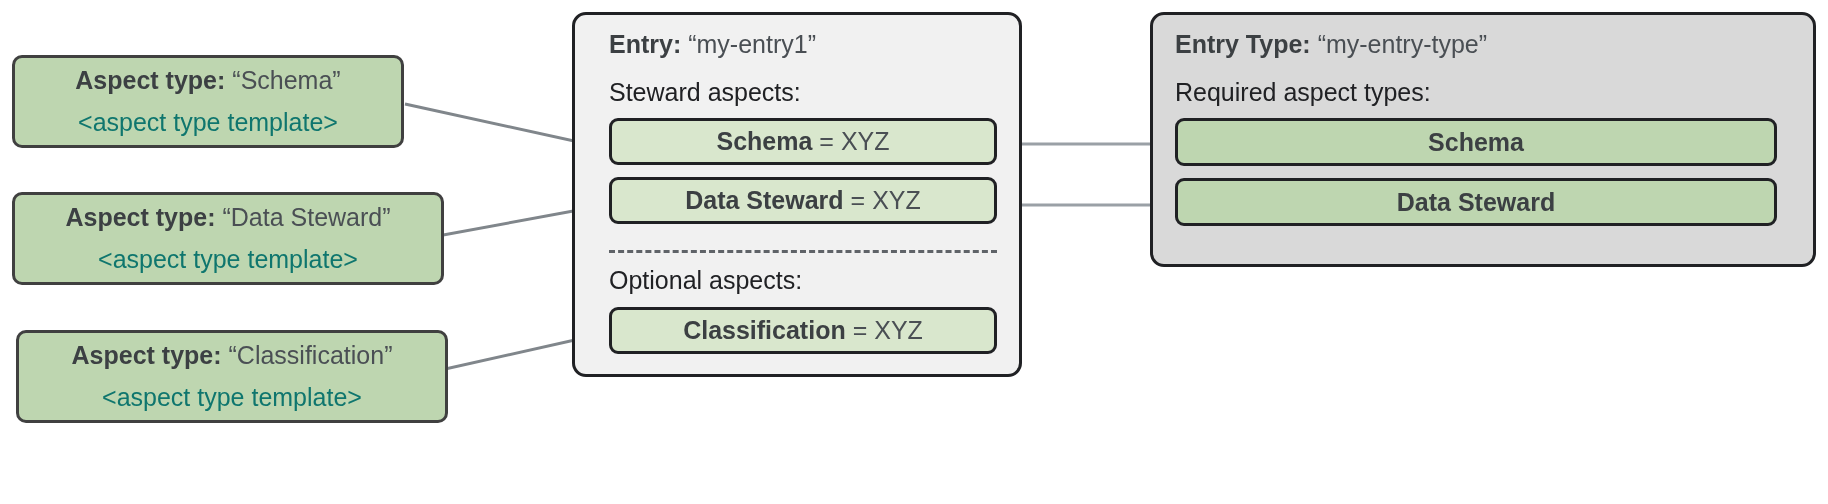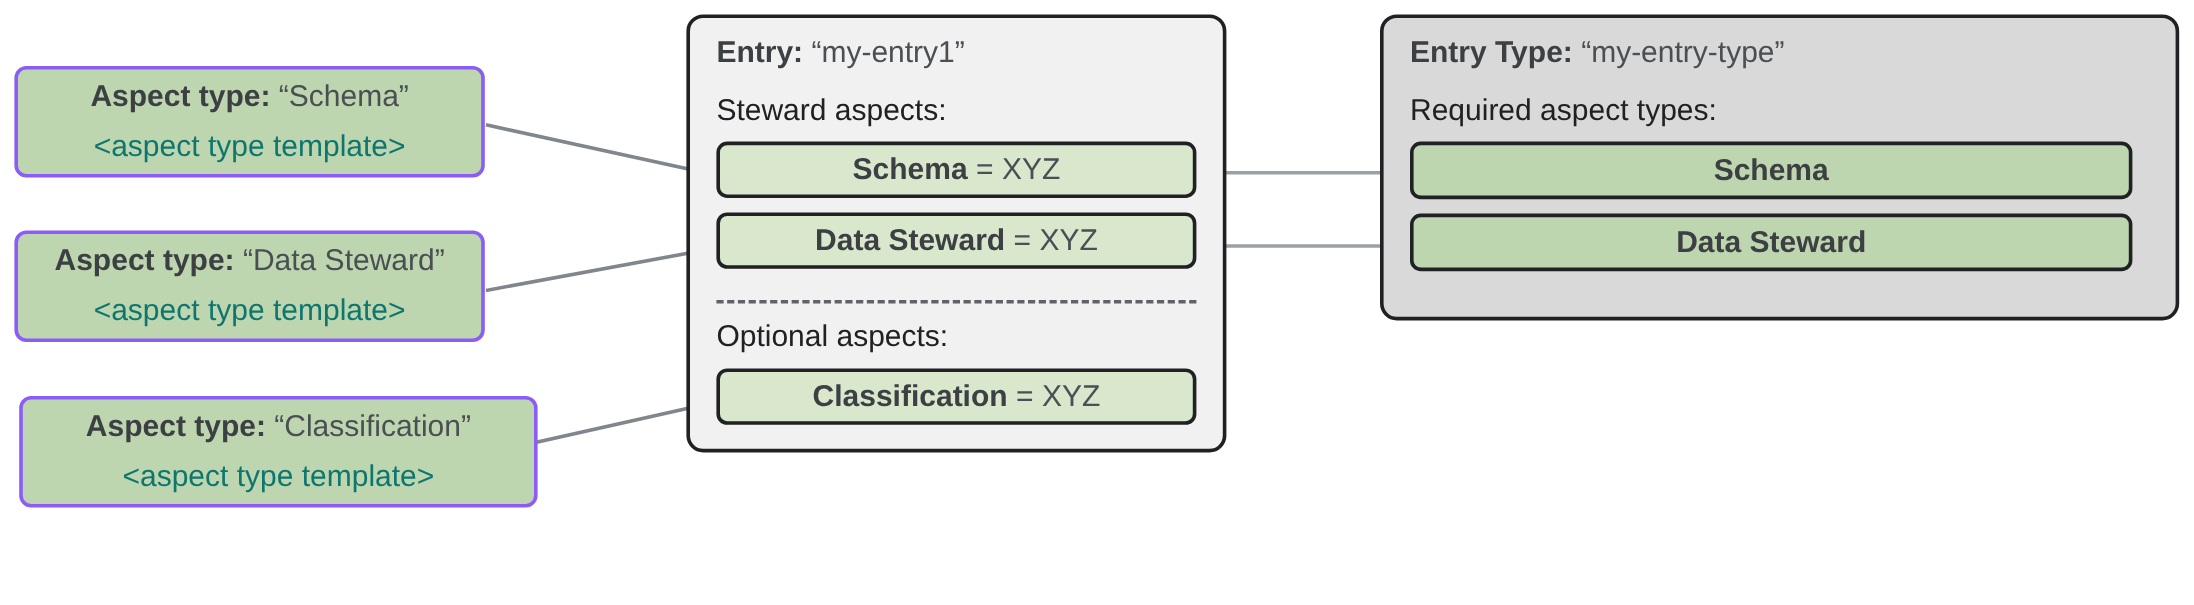--- a/index.html
+++ b/index.html
@@ -36,21 +36,21 @@
   
   .node {
     position: absolute;
     box-sizing: border-box;
     z-index: 2;
   }
 
   
   .aspect-type-card {
     background: #bed6b0;
-    border: 3px solid #8b5cf6;
+    border: 3px solid #404040;
     border-radius: 10px;
     display: flex;
     flex-direction: column;
     align-items: center;
     justify-content: center;
     gap: 14px;
     padding: 8px 10px;
   }
   .aspect-type-title {
     font-size: 25px;
@@ -72,21 +72,21 @@
     color: #0f766e;
     font-weight: 400;
     white-space: nowrap;
   }
 
   
   .entry-panel {
     background: #f1f1f1;
     border: 3px solid #202124;
     border-radius: 14px;
-    padding: 16px 22px 20px 22px;
+    padding: 16px 22px 20px 34px;
     display: flex;
     flex-direction: column;
   }
   .panel-heading {
     font-size: 25px;
     color: #3c4043;
     line-height: 1.1;
     margin-bottom: 20px;
     white-space: nowrap;
   }
@@ -160,21 +160,21 @@
   </svg>
 
   <div class="node aspect-type-card" style="left:12px; top:55px; width:392px; height:93px;">
     <div class="aspect-type-title">
       <b>Aspect type:</b>
       <span class="quoted quote-open quote-close">Schema</span>
     </div>
     <div class="aspect-type-template">&lt;aspect type template&gt;</div>
   </div>
 
-  <div class="node aspect-type-card" style="left:12px; top:192px; width:392px; height:93px;">
+  <div class="node aspect-type-card" style="left:12px; top:192px; width:432px; height:93px;">
     <div class="aspect-type-title">
       <b>Aspect type:</b>
       <span class="quoted quote-open quote-close">Data Steward</span>
     </div>
     <div class="aspect-type-template">&lt;aspect type template&gt;</div>
   </div>
 
   <div class="node aspect-type-card" style="left:16px; top:330px; width:432px; height:93px;">
     <div class="aspect-type-title">
       <b>Aspect type:</b>

